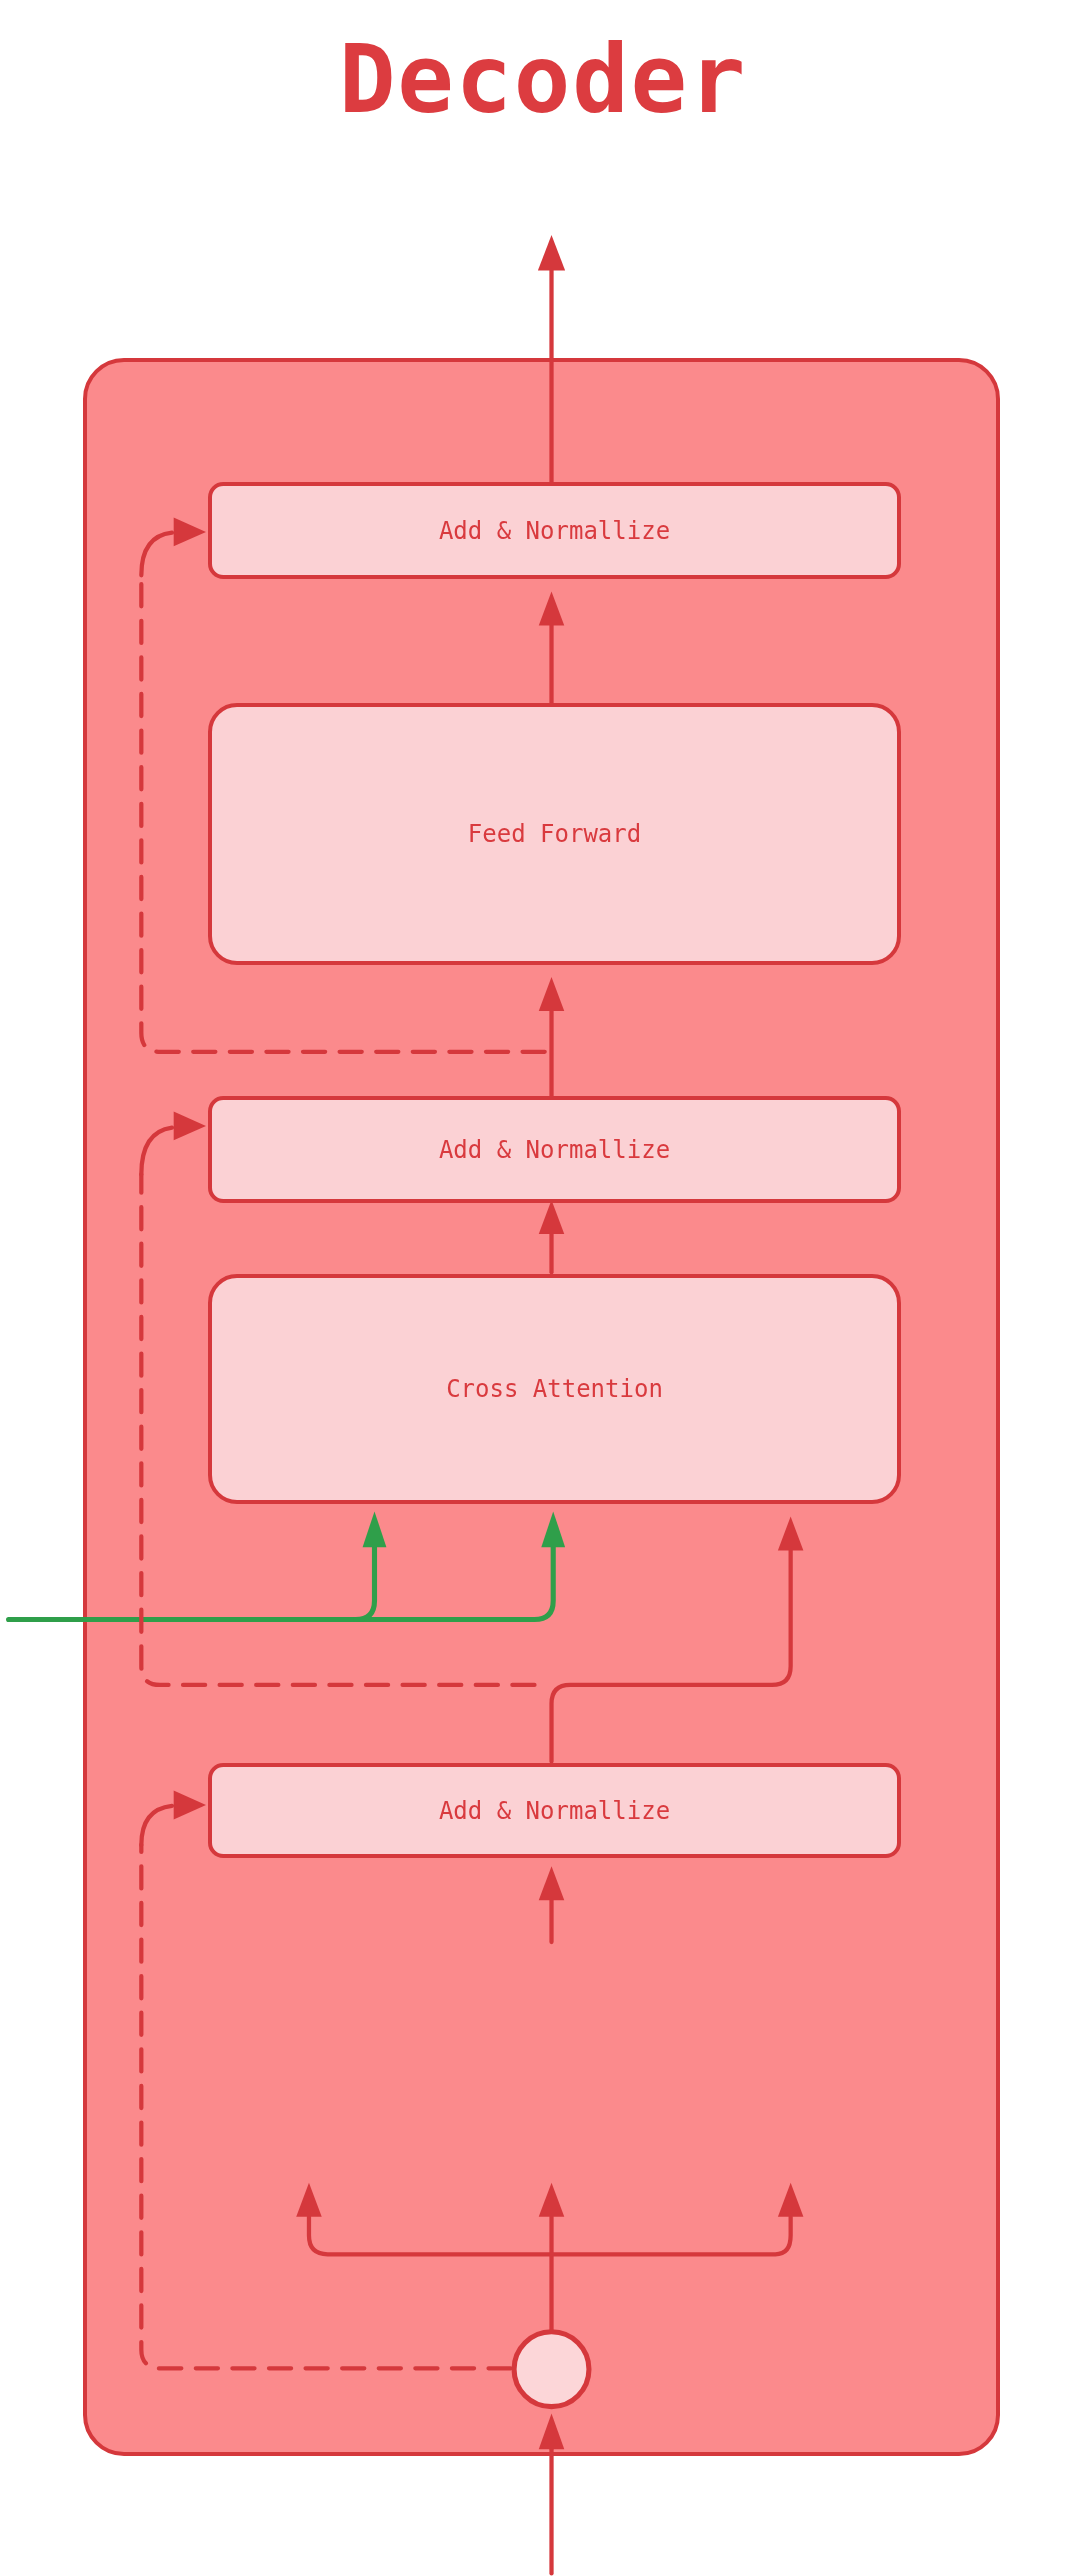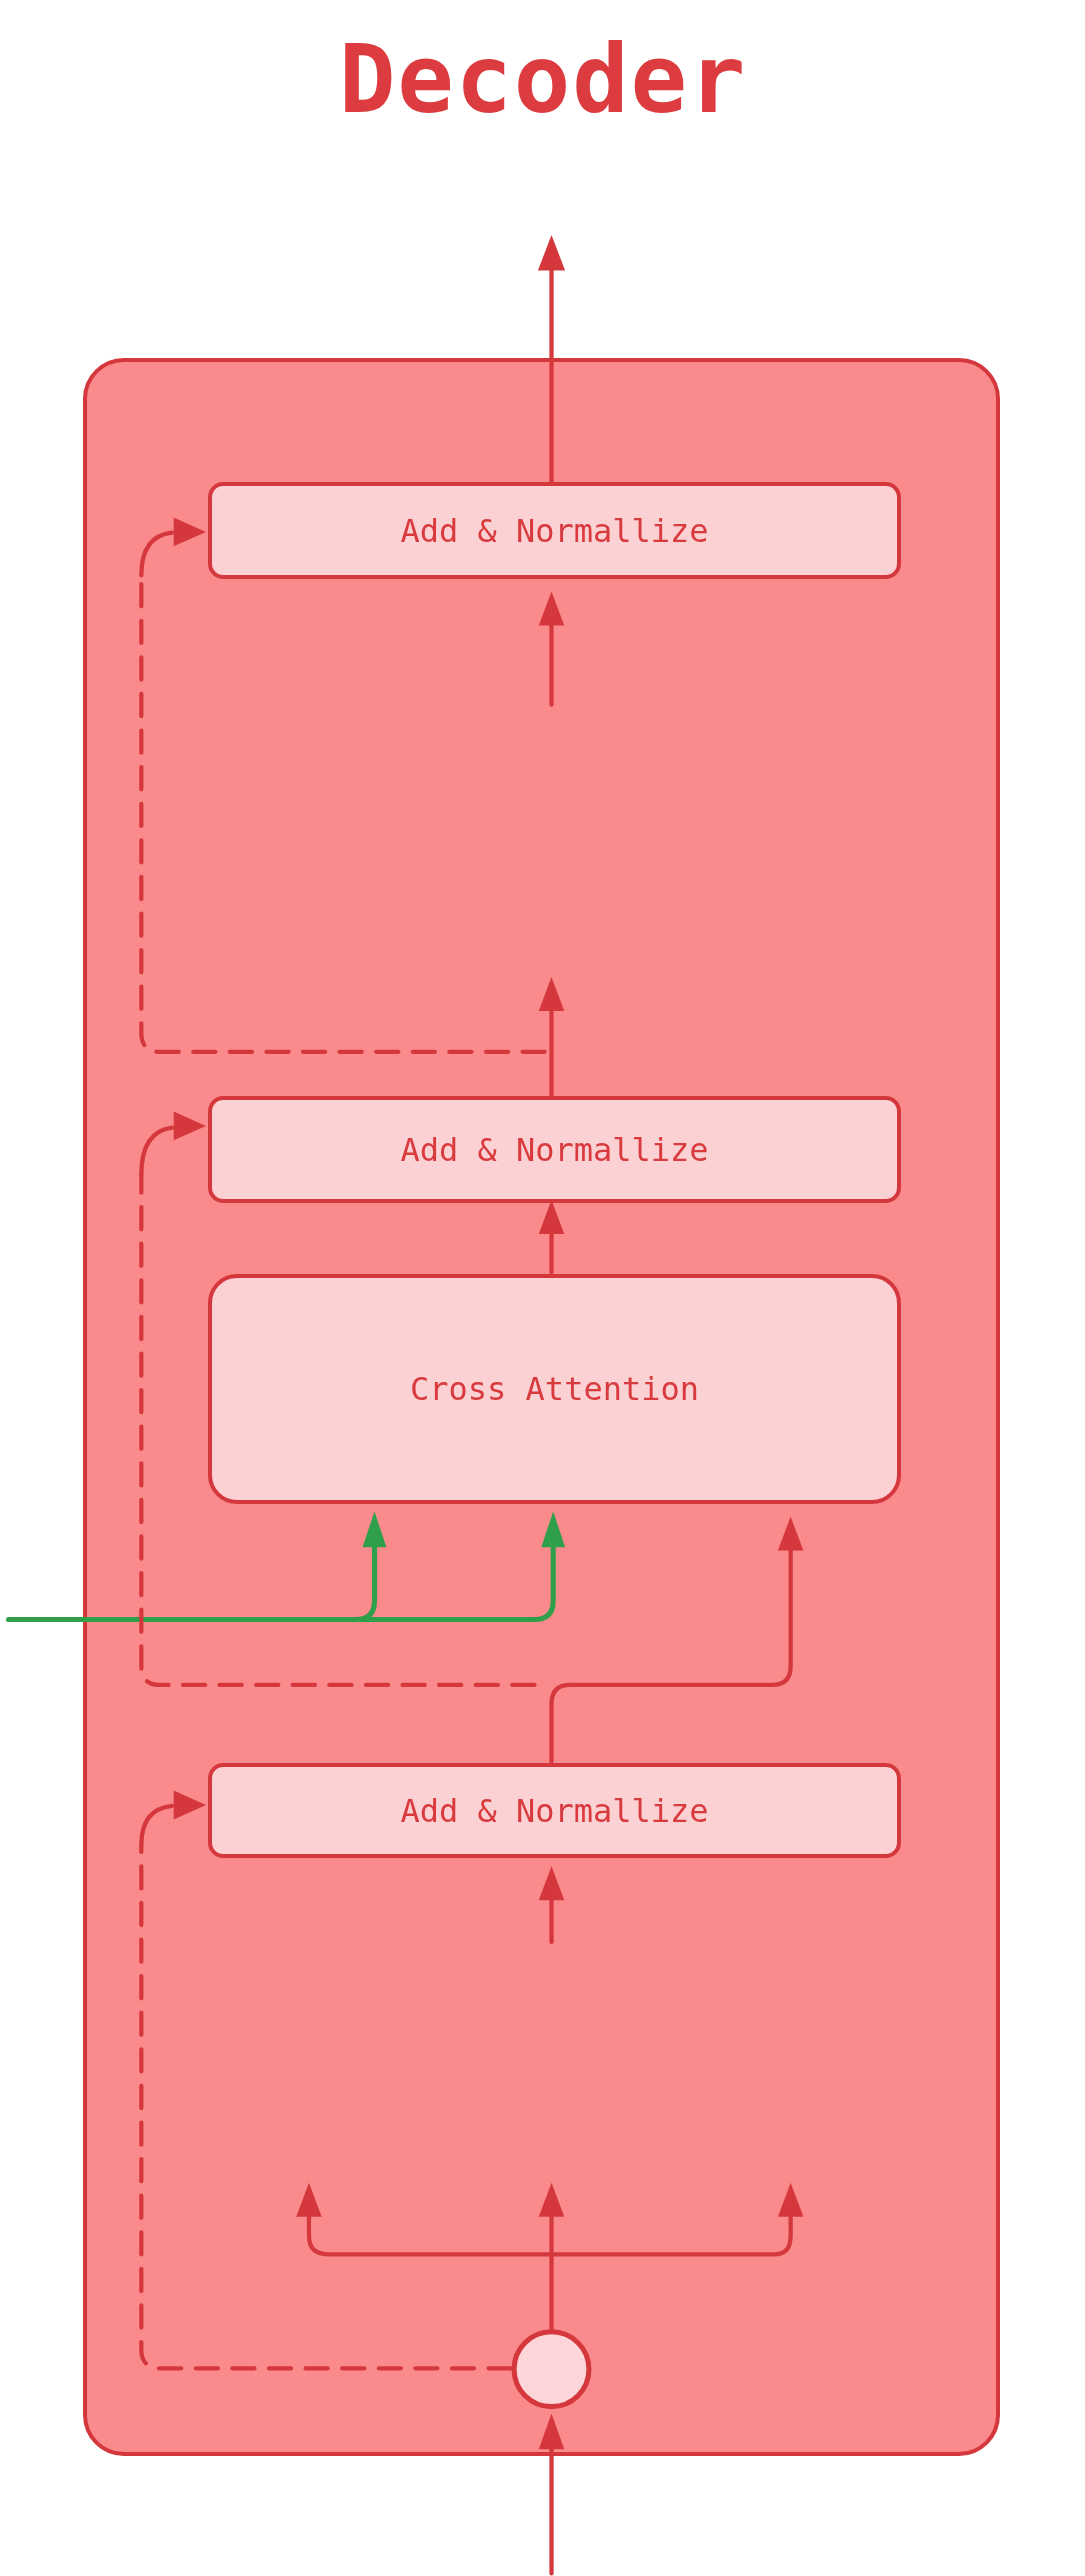--- a/index.html
+++ b/index.html
@@ -45,21 +45,21 @@
   .head-red{fill:var(--accent-red);stroke:none;}
   .head-green{fill:var(--encoder-green);stroke:none;}
   .junction-circle{fill:var(--circle-fill);stroke:var(--accent-red);stroke-width:6;}
   .block{
     position:absolute;
     left:208px;width:693px;
     background:var(--block-fill);
     border:4.3px solid var(--accent-red);
     display:flex;align-items:center;justify-content:center;
     color:var(--text-red);
-    font-size:32px;
+    font-size:24px;
   }
   .block.slim{border-radius:15.3px;}
   .block.tall{border-radius:29px;}
   .b1{top:482px;height:97px;}
   .b2{top:703px;height:262px;}
   .b3{top:1096px;height:107px;}
   .b4{top:1274px;height:230px;}
   .b5{top:1763px;height:95px;}
   .b6{top:1944px;height:230px;}
 </style>
@@ -118,20 +118,23 @@
 
     <path class="stroke-red-dashed" d="M600 2783 L190 2783 Q166 2783 166 2761 L166 2168"></path>
     <path class="stroke-red" d="M166 2168 Q166 2126 202 2122"></path>
     <path class="head-red" d="M242 2121 L204 2104 L204 2138 Z"></path>
   </svg>
 
   <div class="block slim b1">
     <span>Add &amp; Normallize</span>
   </div>
 
+  <div class="block tall b2">
+    <span>Feed Forward</span>
+  </div>
 
   <div class="block slim b3">
     <span>Add &amp; Normallize</span>
   </div>
 
   <div class="block tall b4">
     <span>Cross Attention</span>
   </div>
 
   <div class="block slim b5">

